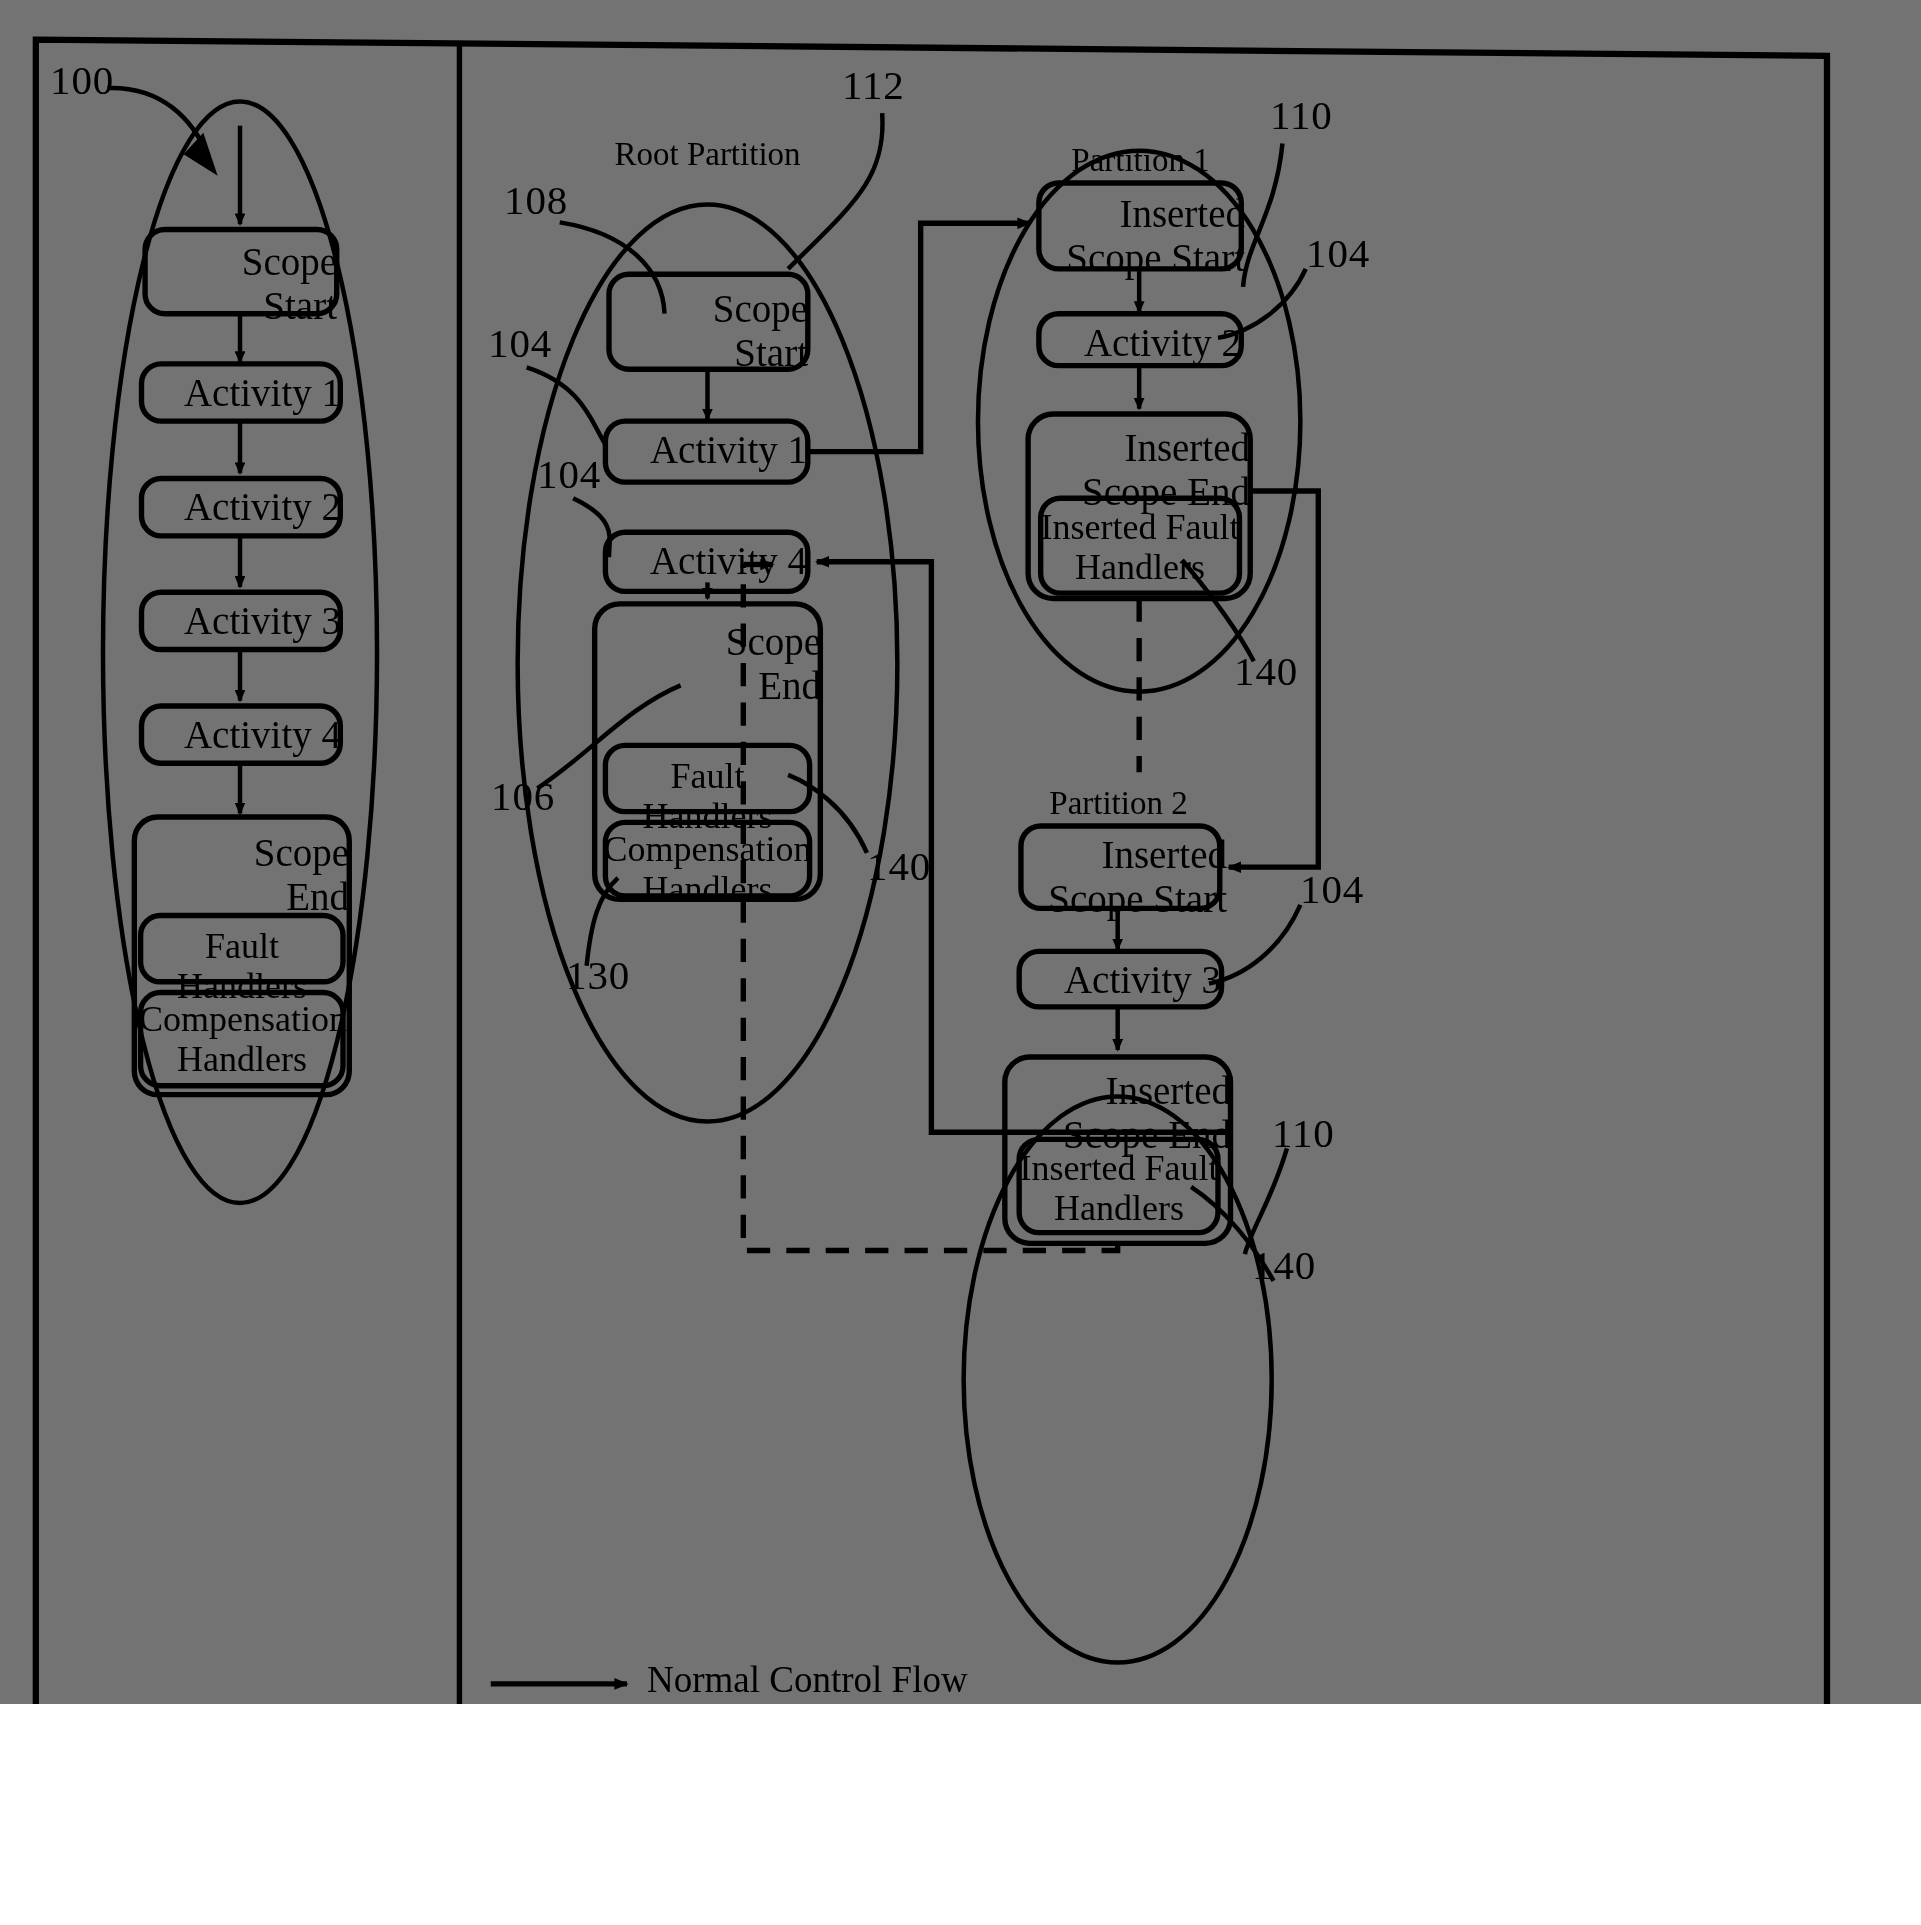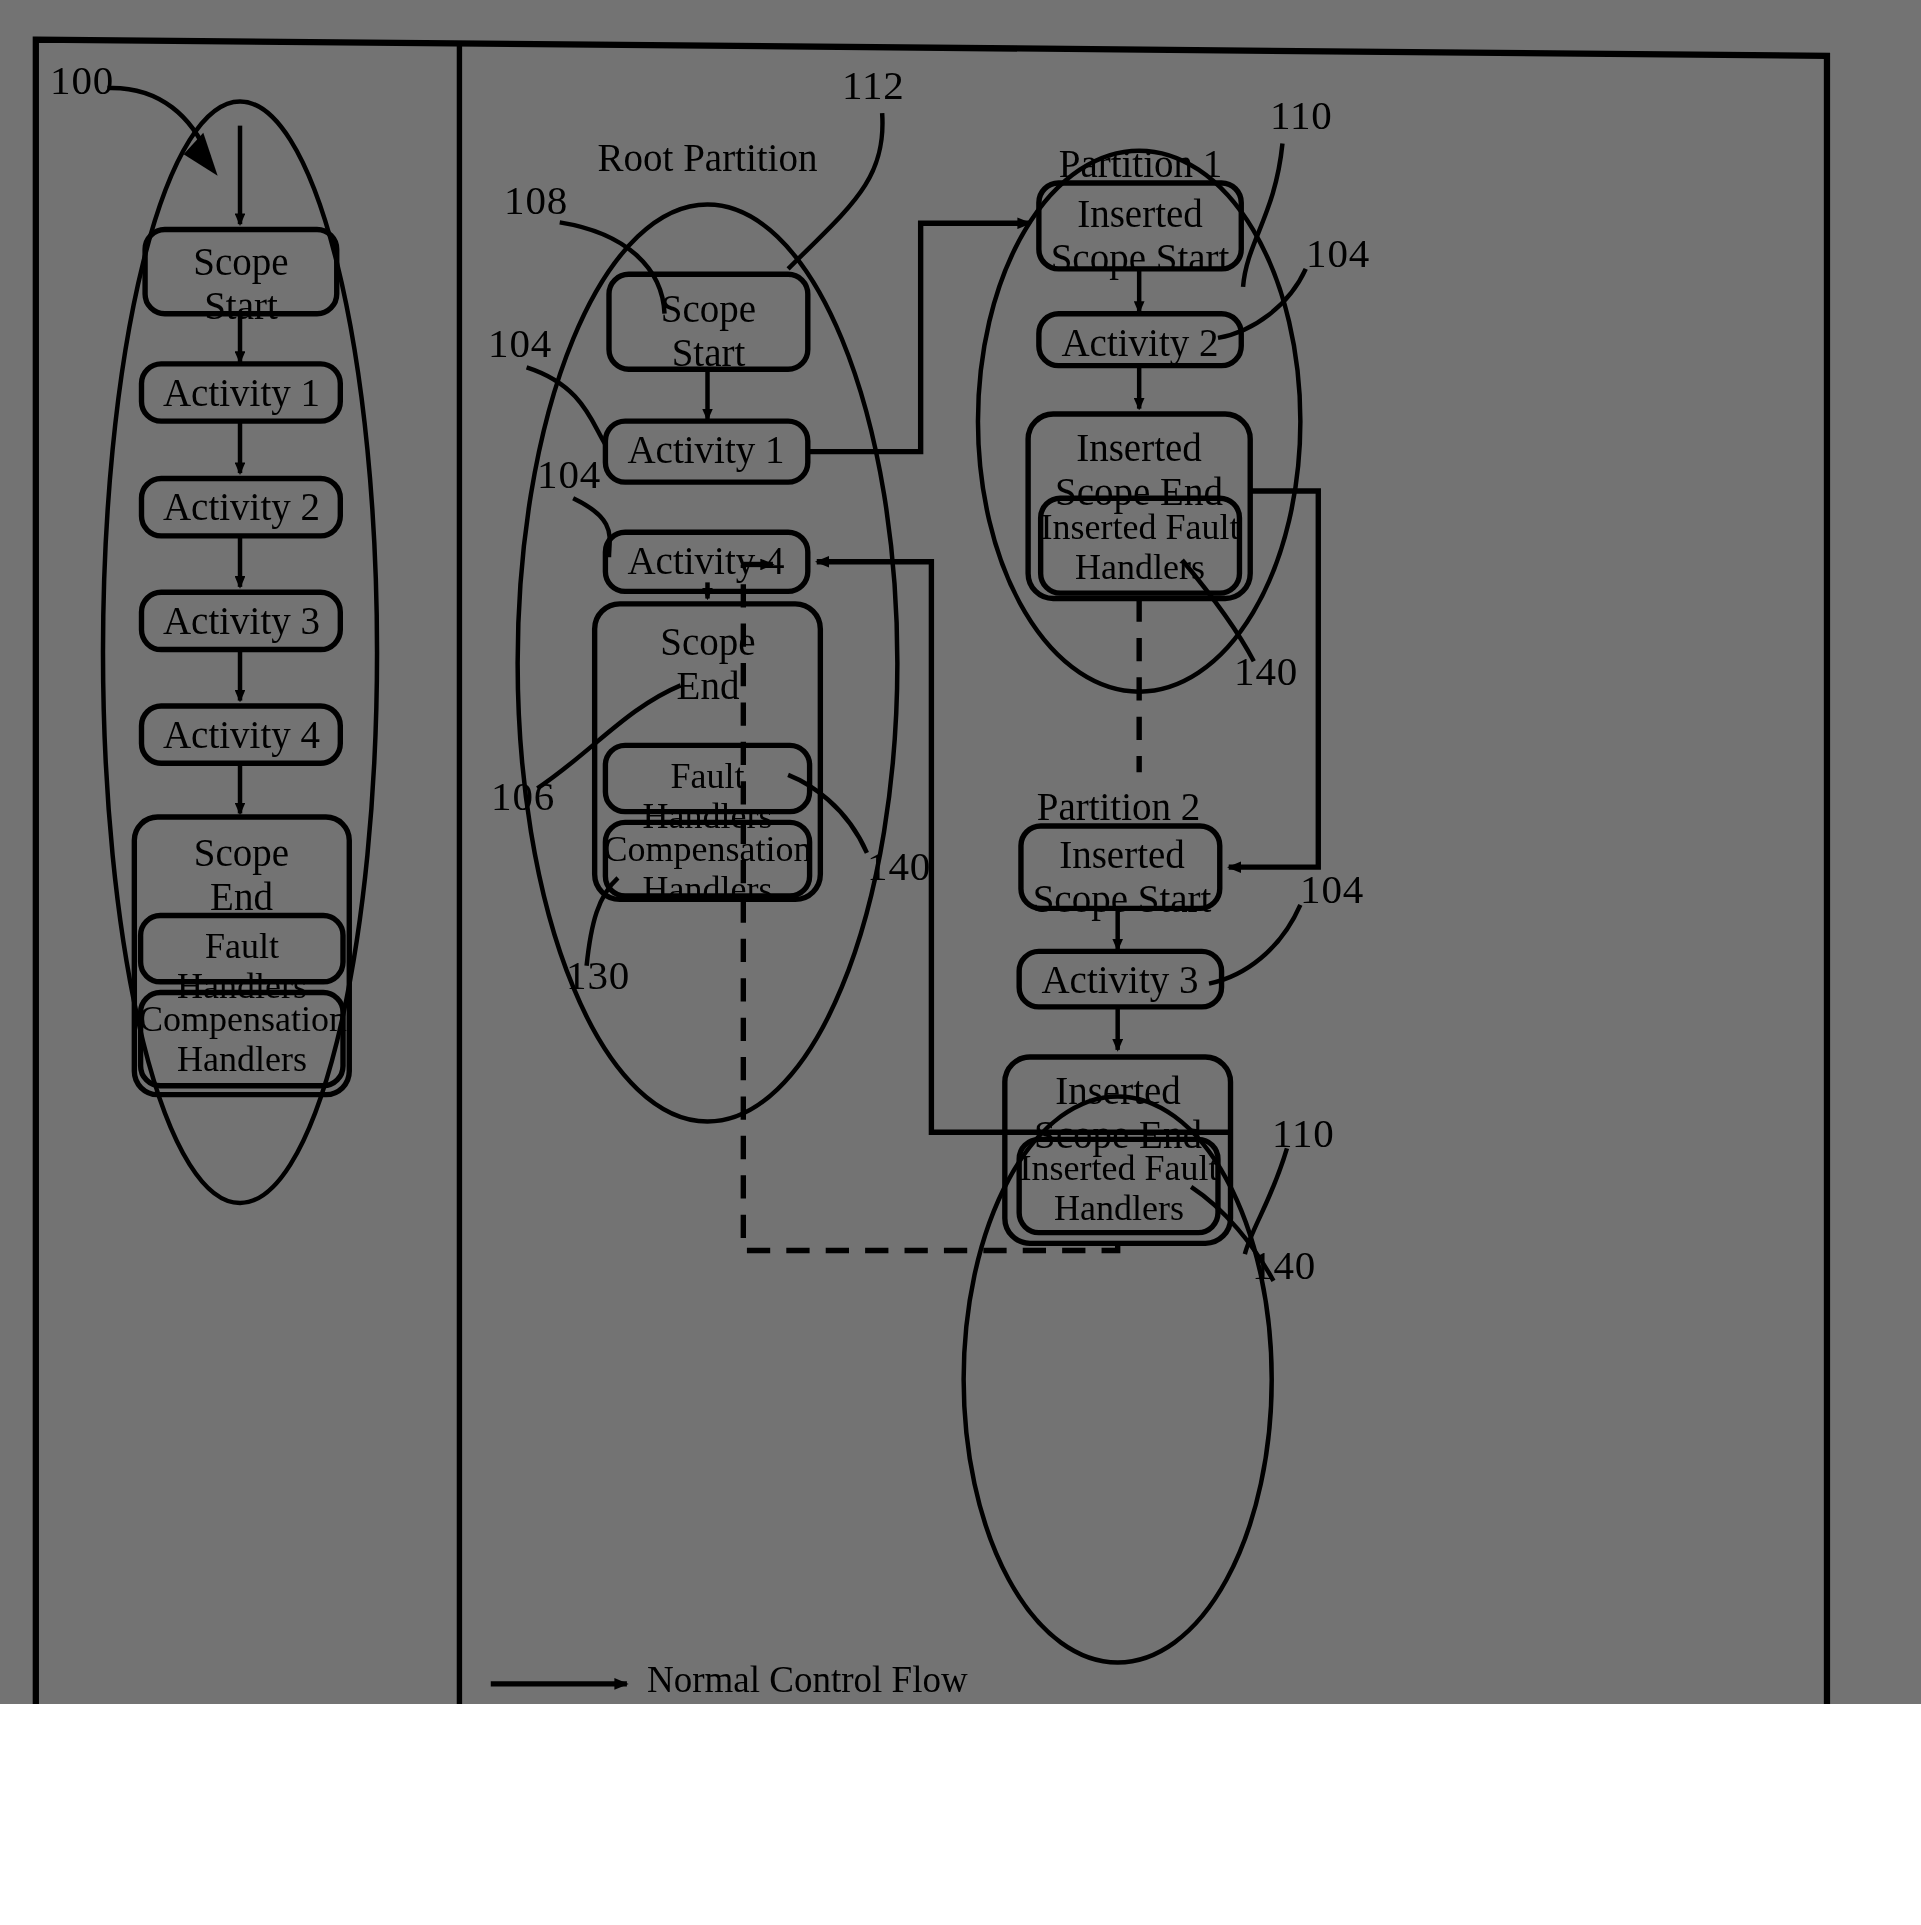--- a/index.html
+++ b/index.html
@@ -27,23 +27,23 @@
     text-align:center;
     line-height:1.12;
     white-space:pre-line;
     pointer-events:none;
   }
   .refnum{
     position:absolute;
     font-size:41px;
     letter-spacing:0.9px;
   }
-  .boxlbl{font-size:39px;}
+  .boxlbl{font-size:39px;text-align:right;}
   .boxlbl-sm{font-size:36px;}
-  .partlbl{font-size:39px;}
+  .partlbl{font-size:33px;}
   .legendlbl{font-size:37px;}
 </style>
 </head>
 <body>
 
 <div id="figure">
 
   <svg viewBox="0 0 2145 2150" xmlns="http://www.w3.org/2000/svg">
     <defs>
       <marker id="ah" markerWidth="14" markerHeight="12" refX="12" refY="6" orient="auto" markerUnits="userSpaceOnUse">

